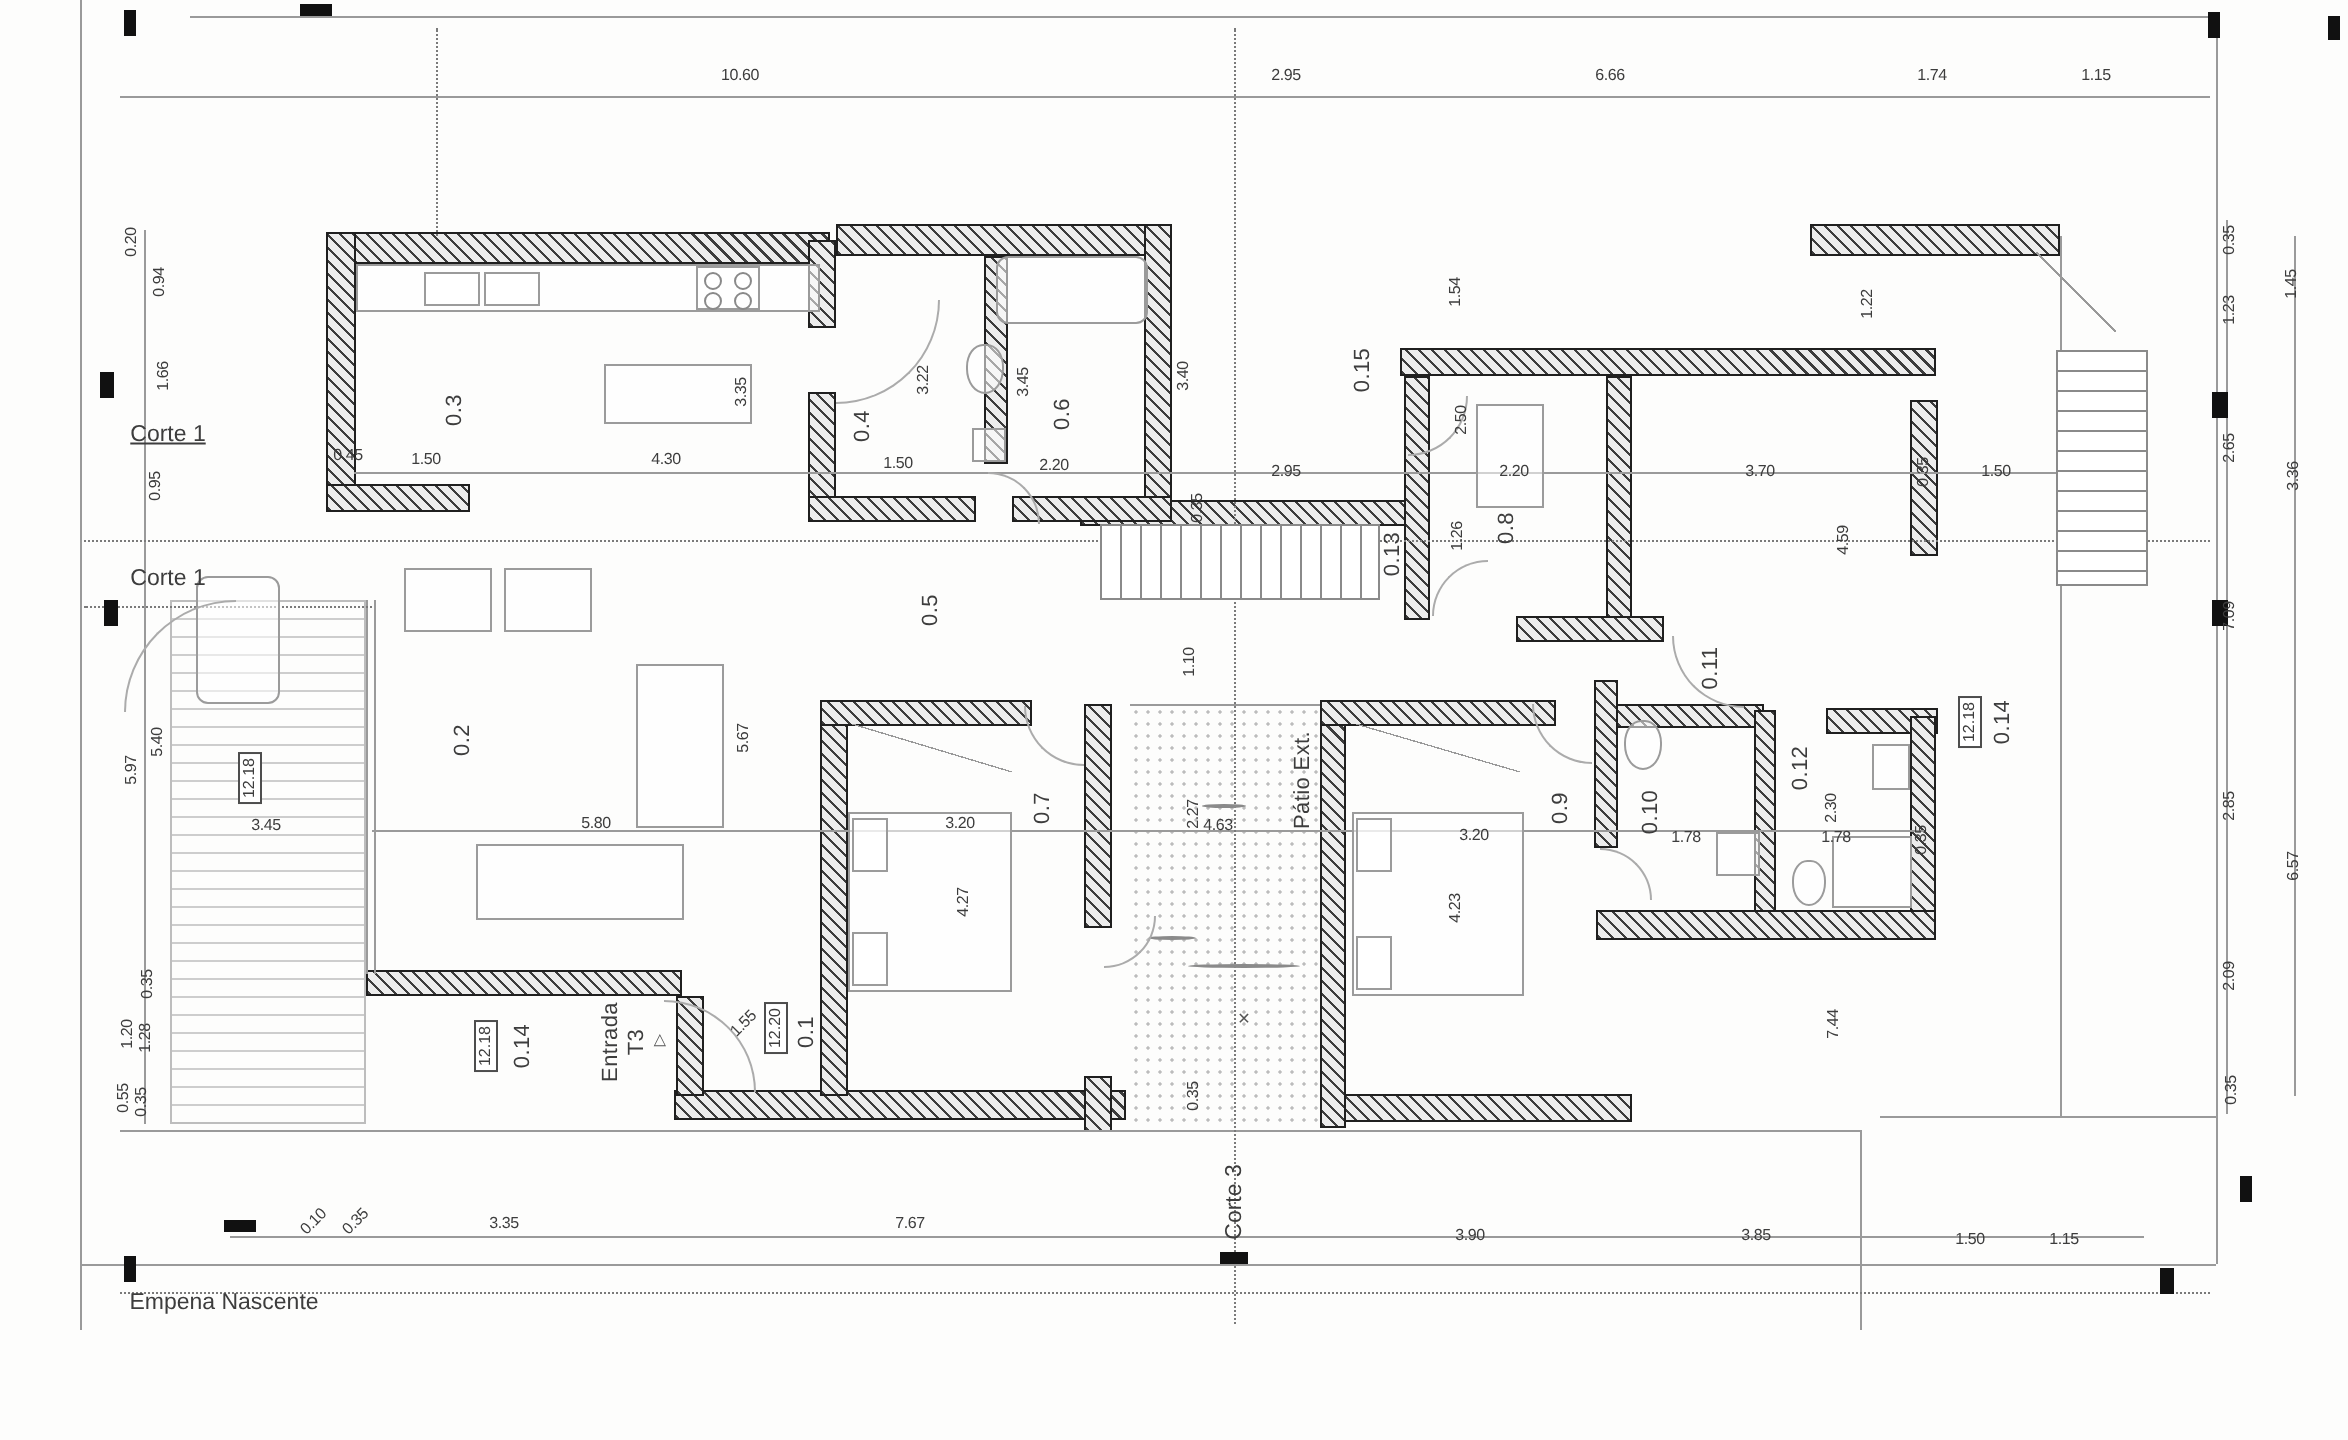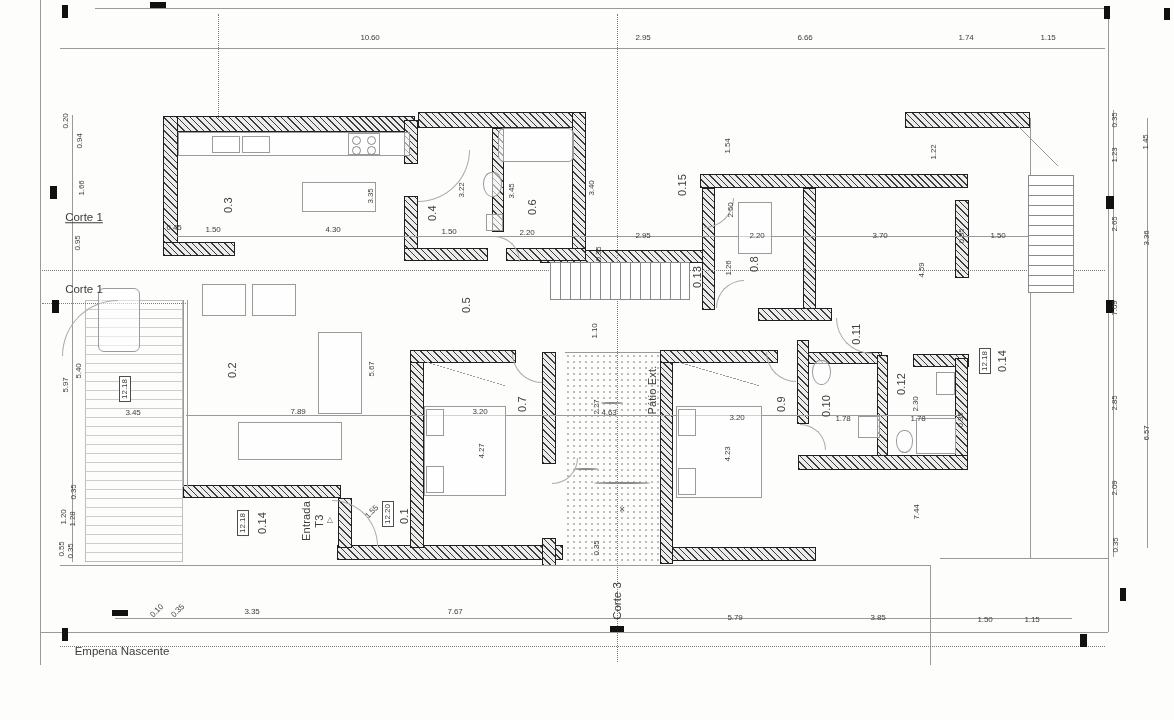--- a/index.html
+++ b/index.html
@@ -167,21 +167,21 @@
       </div>
       <span class="ann dim" style="left: 370px; top: 38px; transform: translate(-50%, -50%) rotate(0deg);">10.60</span>
       <span class="ann dim" style="left: 643px; top: 38px; transform: translate(-50%, -50%) rotate(0deg);">2.95</span>
       <span class="ann dim" style="left: 805px; top: 38px; transform: translate(-50%, -50%) rotate(0deg);">6.66</span>
       <span class="ann dim" style="left: 966px; top: 38px; transform: translate(-50%, -50%) rotate(0deg);">1.74</span>
       <span class="ann dim" style="left: 1048px; top: 38px; transform: translate(-50%, -50%) rotate(0deg);">1.15</span>
       <span class="ann dim" style="left: 157px; top: 611px; transform: translate(-50%, -50%) rotate(-45deg);">0.10</span>
       <span class="ann dim" style="left: 178px; top: 611px; transform: translate(-50%, -50%) rotate(-45deg);">0.35</span>
       <span class="ann dim" style="left: 252px; top: 612px; transform: translate(-50%, -50%) rotate(0deg);">3.35</span>
       <span class="ann dim" style="left: 455px; top: 612px; transform: translate(-50%, -50%) rotate(0deg);">7.67</span>
-      <span class="ann dim" style="left: 735px; top: 618px; transform: translate(-50%, -50%) rotate(0deg);">5.79</span>
+      <span class="ann dim" style="left: 735px; top: 618px; transform: translate(-50%, -50%) rotate(0deg);">3.90</span>
       <span class="ann dim" style="left: 878px; top: 618px; transform: translate(-50%, -50%) rotate(0deg);">3.85</span>
       <span class="ann dim" style="left: 985px; top: 620px; transform: translate(-50%, -50%) rotate(0deg);">1.50</span>
       <span class="ann dim" style="left: 1032px; top: 620px; transform: translate(-50%, -50%) rotate(0deg);">1.15</span>
       <span class="ann dim" style="left: 66px; top: 121px; transform: translate(-50%, -50%) rotate(-90deg);">0.20</span>
       <span class="ann dim" style="left: 80px; top: 141px; transform: translate(-50%, -50%) rotate(-90deg);">0.94</span>
       <span class="ann dim" style="left: 82px; top: 188px; transform: translate(-50%, -50%) rotate(-90deg);">1.66</span>
       <span class="ann dim" style="left: 78px; top: 243px; transform: translate(-50%, -50%) rotate(-90deg);">0.95</span>
       <span class="ann dim" style="left: 66px; top: 385px; transform: translate(-50%, -50%) rotate(-90deg);">5.97</span>
       <span class="ann dim" style="left: 79px; top: 371px; transform: translate(-50%, -50%) rotate(-90deg);">5.40</span>
       <span class="ann dim" style="left: 133px; top: 413px; transform: translate(-50%, -50%) rotate(0deg);">3.45</span>
@@ -220,21 +220,21 @@
       <span class="ann box" style="left: 243px; top: 523px; transform: translate(-50%, -50%) rotate(-90deg);">12.18</span>
       <span class="ann room" style="left: 404px; top: 516px; transform: translate(-50%, -50%) rotate(-90deg);">0.1</span>
       <span class="ann box" style="left: 388px; top: 514px; transform: translate(-50%, -50%) rotate(-90deg);">12.20</span>
       <span class="ann room" style="left: 652px; top: 390px; transform: translate(-50%, -50%) rotate(-90deg);">Pátio Ext.</span>
       <span class="ann room" style="left: 306px; top: 521px; transform: translate(-50%, -50%) rotate(-90deg);">Entrada</span>
       <span class="ann room" style="left: 319px; top: 521px; transform: translate(-50%, -50%) rotate(-90deg);">T3</span>
       <span class="ann icon" style="left: 330px; top: 520px; transform: translate(-50%, -50%) rotate(-90deg);">▷</span>
       <span class="ann title" style="left: 84px; top: 218px; transform: translate(-50%, -50%) rotate(0deg); text-decoration: underline;">Corte 1</span>
       <span class="ann title" style="left: 84px; top: 290px; transform: translate(-50%, -50%) rotate(0deg);">Corte 1</span>
       <span class="ann title" style="left: 618px; top: 601px; transform: translate(-50%, -50%) rotate(-90deg);">Corte 3</span>
-      <span class="ann title" style="left: 122px; top: 652px; transform: translate(-50%, -50%) rotate(0deg);">Empena Nascente</span>
+      <span class="ann title" style="left: 112px; top: 652px; transform: translate(-50%, -50%) rotate(0deg);">Empena Nascente</span>
       <span class="ann dim" style="left: 174px; top: 228px; transform: translate(-50%, -50%) rotate(0deg);">0.45</span>
       <span class="ann dim" style="left: 213px; top: 230px; transform: translate(-50%, -50%) rotate(0deg);">1.50</span>
       <span class="ann dim" style="left: 333px; top: 230px; transform: translate(-50%, -50%) rotate(0deg);">4.30</span>
       <span class="ann dim" style="left: 371px; top: 196px; transform: translate(-50%, -50%) rotate(-90deg);">3.35</span>
       <span class="ann dim" style="left: 462px; top: 190px; transform: translate(-50%, -50%) rotate(-90deg);">3.22</span>
       <span class="ann dim" style="left: 449px; top: 232px; transform: translate(-50%, -50%) rotate(0deg);">1.50</span>
       <span class="ann dim" style="left: 512px; top: 191px; transform: translate(-50%, -50%) rotate(-90deg);">3.45</span>
       <span class="ann dim" style="left: 527px; top: 233px; transform: translate(-50%, -50%) rotate(0deg);">2.20</span>
       <span class="ann dim" style="left: 592px; top: 188px; transform: translate(-50%, -50%) rotate(-90deg);">3.40</span>
       <span class="ann dim" style="left: 728px; top: 146px; transform: translate(-50%, -50%) rotate(-90deg);">1.54</span>
@@ -242,21 +242,21 @@
       <span class="ann dim" style="left: 731px; top: 210px; transform: translate(-50%, -50%) rotate(-90deg);">2.50</span>
       <span class="ann dim" style="left: 729px; top: 268px; transform: translate(-50%, -50%) rotate(-90deg);">1.26</span>
       <span class="ann dim" style="left: 757px; top: 236px; transform: translate(-50%, -50%) rotate(0deg);">2.20</span>
       <span class="ann dim" style="left: 880px; top: 236px; transform: translate(-50%, -50%) rotate(0deg);">3.70</span>
       <span class="ann dim" style="left: 962px; top: 236px; transform: translate(-50%, -50%) rotate(-90deg);">0.35</span>
       <span class="ann dim" style="left: 998px; top: 236px; transform: translate(-50%, -50%) rotate(0deg);">1.50</span>
       <span class="ann dim" style="left: 934px; top: 152px; transform: translate(-50%, -50%) rotate(-90deg);">1.22</span>
       <span class="ann dim" style="left: 922px; top: 270px; transform: translate(-50%, -50%) rotate(-90deg);">4.59</span>
       <span class="ann dim" style="left: 599px; top: 254px; transform: translate(-50%, -50%) rotate(-90deg);">0.35</span>
       <span class="ann dim" style="left: 595px; top: 331px; transform: translate(-50%, -50%) rotate(-90deg);">1.10</span>
-      <span class="ann dim" style="left: 298px; top: 412px; transform: translate(-50%, -50%) rotate(0deg);">7.89</span>
+      <span class="ann dim" style="left: 298px; top: 412px; transform: translate(-50%, -50%) rotate(0deg);">5.80</span>
       <span class="ann dim" style="left: 372px; top: 369px; transform: translate(-50%, -50%) rotate(-90deg);">5.67</span>
       <span class="ann dim" style="left: 480px; top: 412px; transform: translate(-50%, -50%) rotate(0deg);">3.20</span>
       <span class="ann dim" style="left: 482px; top: 451px; transform: translate(-50%, -50%) rotate(-90deg);">4.27</span>
       <span class="ann dim" style="left: 609px; top: 413px; transform: translate(-50%, -50%) rotate(0deg);">4.63</span>
       <span class="ann dim" style="left: 597px; top: 407px; transform: translate(-50%, -50%) rotate(-90deg);">2.27</span>
       <span class="ann dim" style="left: 597px; top: 548px; transform: translate(-50%, -50%) rotate(-90deg);">0.35</span>
       <span class="ann dim" style="left: 737px; top: 418px; transform: translate(-50%, -50%) rotate(0deg);">3.20</span>
       <span class="ann dim" style="left: 728px; top: 454px; transform: translate(-50%, -50%) rotate(-90deg);">4.23</span>
       <span class="ann dim" style="left: 843px; top: 419px; transform: translate(-50%, -50%) rotate(0deg);">1.78</span>
       <span class="ann dim" style="left: 916px; top: 404px; transform: translate(-50%, -50%) rotate(-90deg);">2.30</span>

